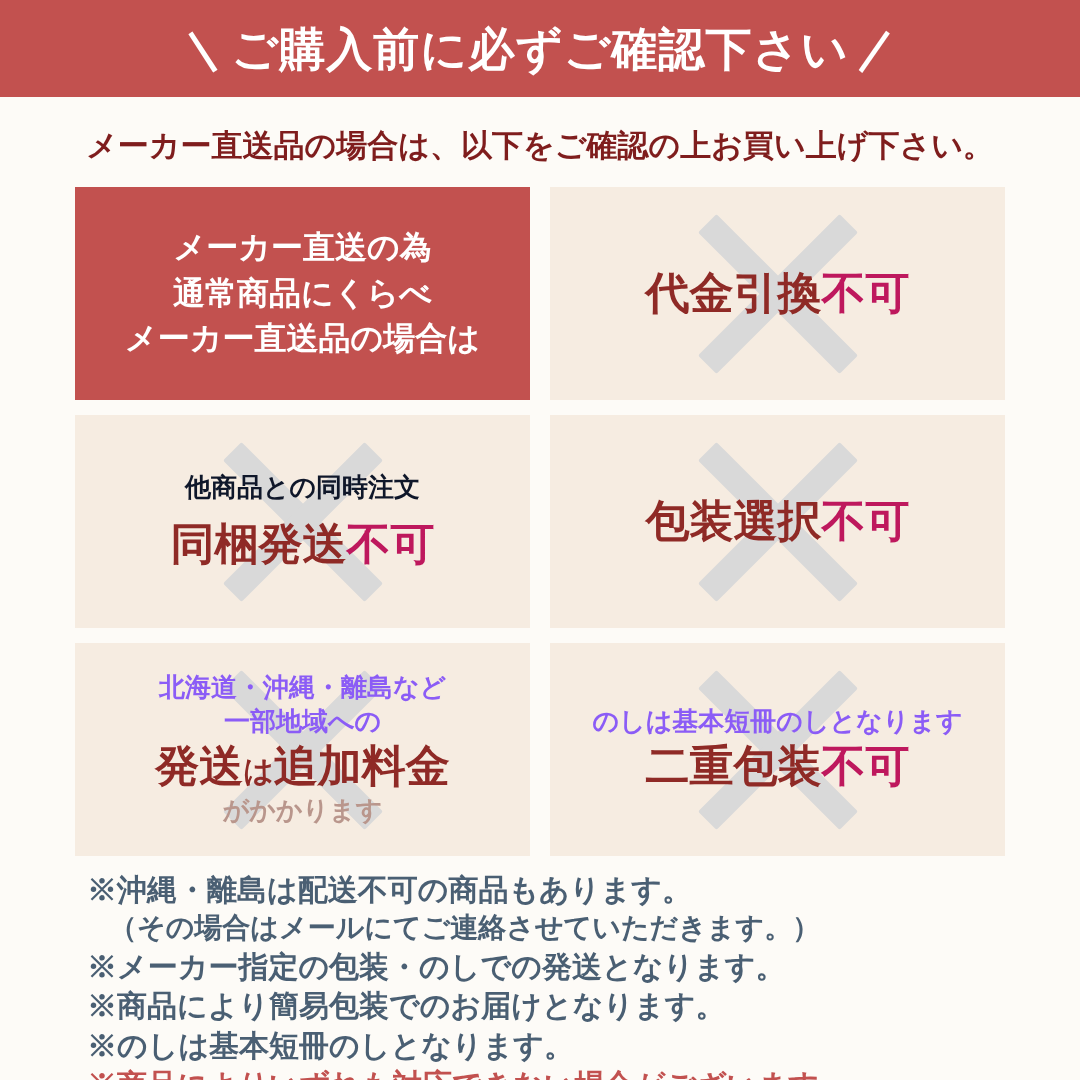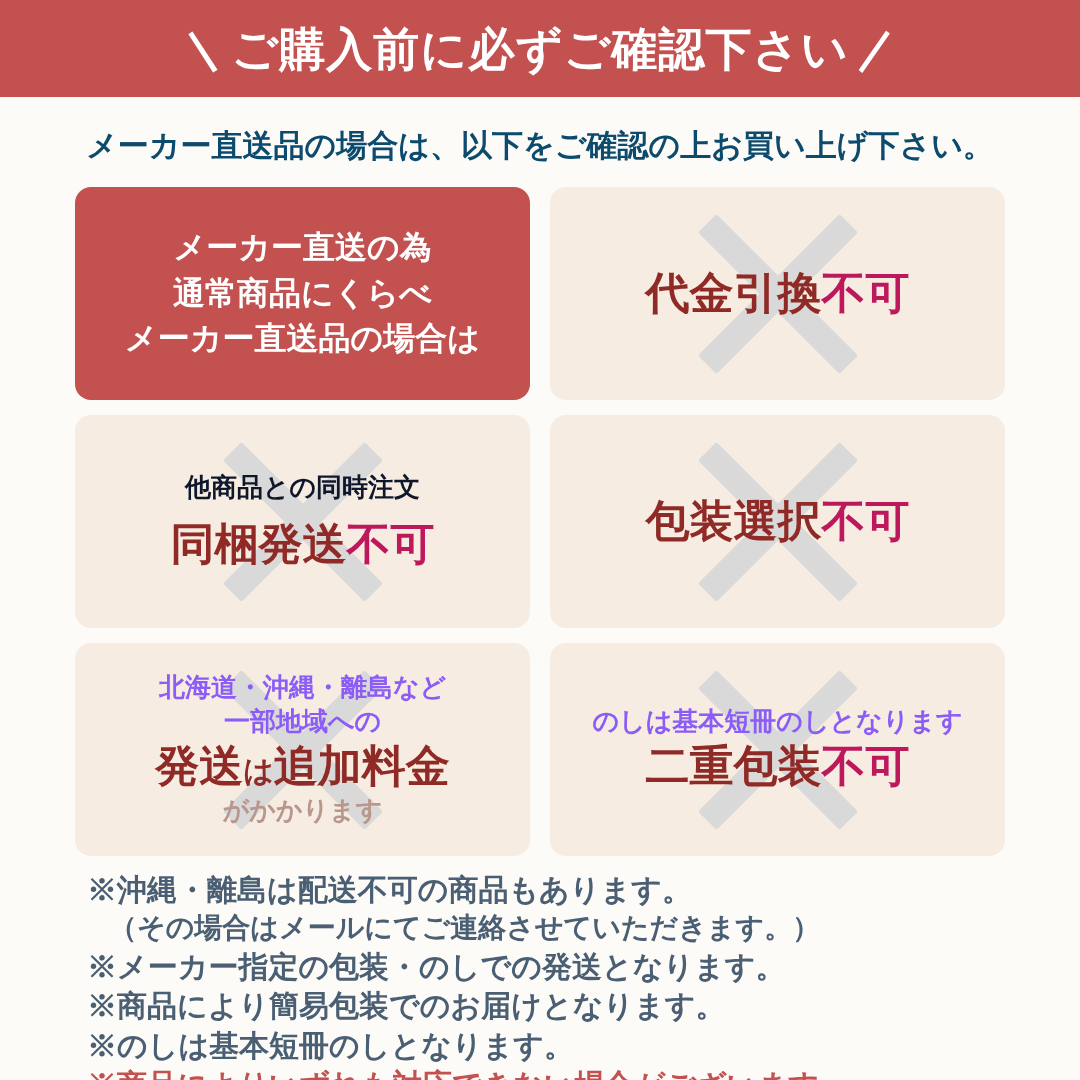--- a/index.html
+++ b/index.html
@@ -43,21 +43,21 @@
     font-size: 46px;
     font-weight: bold;
     display: inline-block;
   }
   .slash-left  { transform: skewX(-12deg); margin-right: 4px; }
   .slash-right { transform: skewX(12deg); margin-left: 4px; }
 
   
   .lead {
     text-align: center;
-    color: #0c4a6e;
+    color: #7f1d1d;
     font-size: 31px;
     font-weight: bold;
     padding-top: 28px;
     padding-bottom: 20px;
     letter-spacing: 0px;
     white-space: nowrap;
   }
 
   
   .grid {
@@ -70,21 +70,20 @@
     row-gap: 15px;
   }
   .cell {
     position: relative;
     background: #f6ece1;
     overflow: hidden;
     display: flex;
     align-items: center;
     justify-content: center;
     text-align: center;
-    border-radius: 16px;
   }
   .cell.filled {
     background: #c2514f;
   }
   
   .xmark {
     position: absolute;
     left: 50%;
     top: 50%;
     width: 170px;

